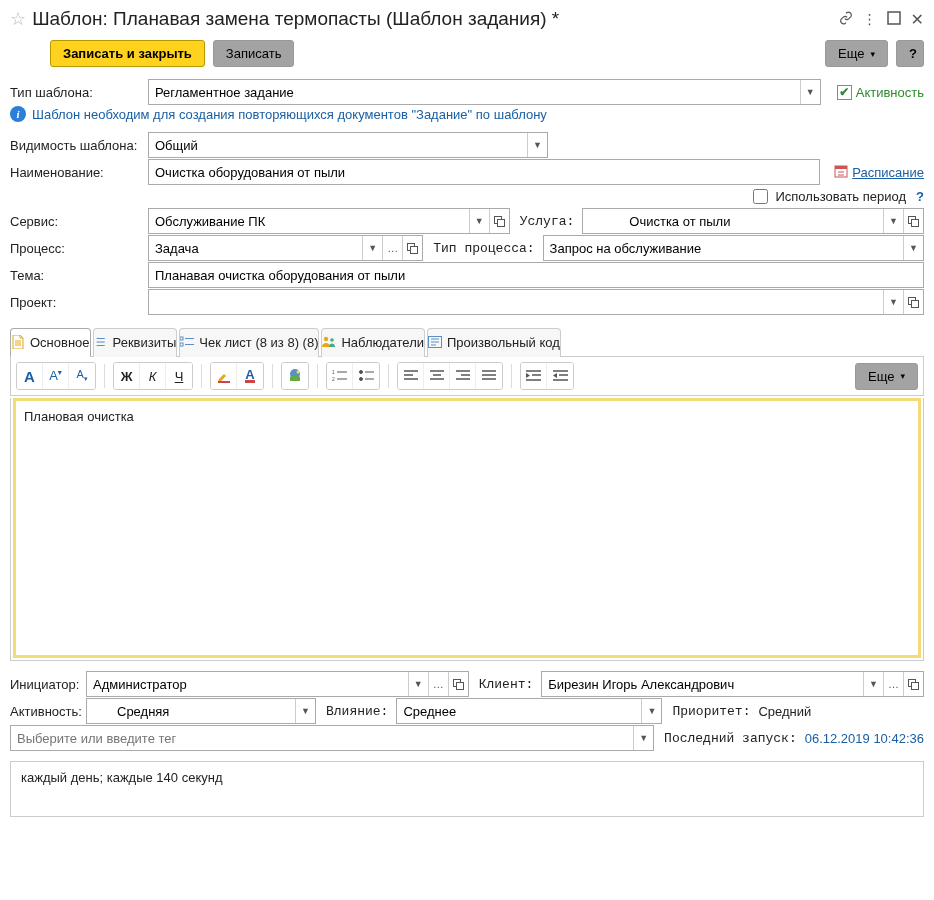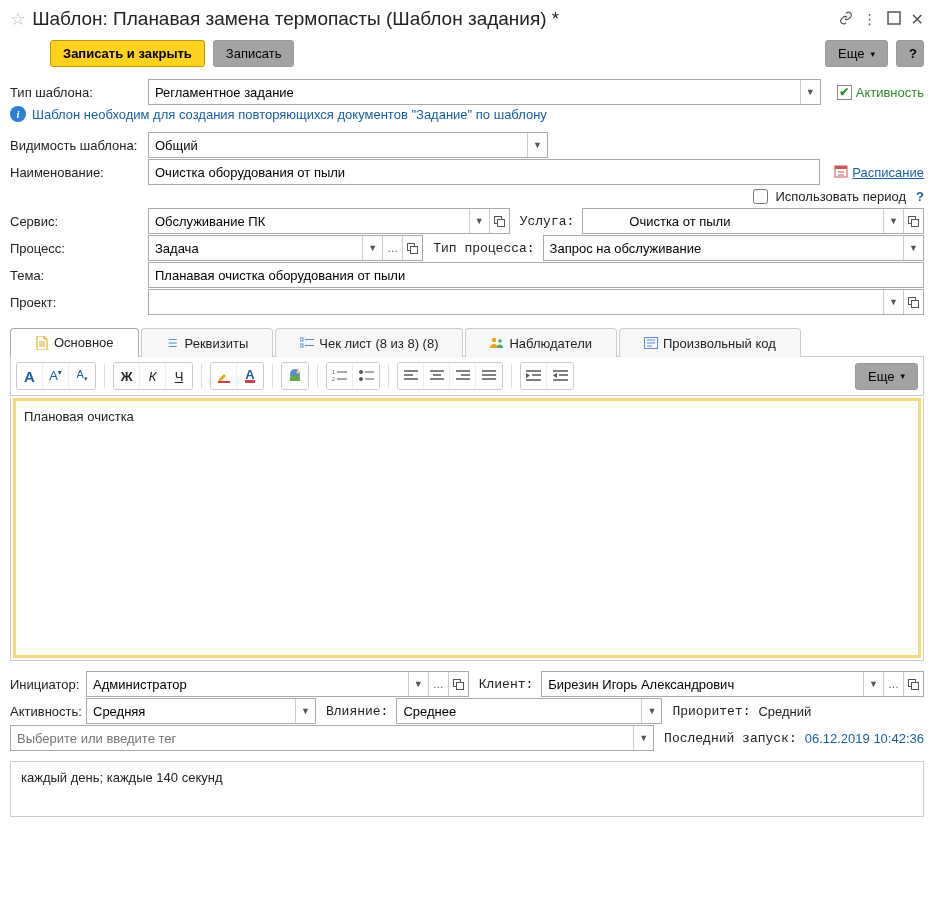--- a/index.html
+++ b/index.html
@@ -27,21 +27,21 @@
   .chk { display: inline-flex; align-items: center; gap: 4px; }
   .chk input { width: 15px; height: 15px; }
   .green-check .box { width: 15px; height: 15px; border: 1px solid #888; display: inline-flex; align-items: center; justify-content: center; color: #2e8b2e; font-weight: bold; font-size: 12px; }
   .green-check span.lbl { color: #2e8b2e; }
   .info-row { display: flex; align-items: center; gap: 6px; margin-bottom: 10px; color: #1a5fa3; font-size: 13px; }
   .info-row .info-icon { width: 16px; height: 16px; border-radius: 50%; background: #2b7fd6; color: #fff; display: inline-flex; align-items: center; justify-content: center; font-size: 11px; font-weight: bold; font-style: italic; font-family: serif; }
   .link { color: #1a5fa3; text-decoration: underline; cursor: pointer; }
   .schedule-link { display: inline-flex; align-items: center; gap: 4px; }
   .schedule-link .cal { color: #d9534f; }
   .tabs { display: flex; border-bottom: 1px solid #ccc; margin-top: 12px; }
-  .tab { padding: 6px 24px; border: 1px solid transparent; border-bottom: none; display: inline-flex; align-items: center; gap: 5px; cursor: pointer; background: #f7f7f7; border-color: #ccc; margin-right: 2px; border-radius: 4px 4px 0 0; position: relative; top: 1px; }
+  .tab { padding: 6px 0; border: 1px solid transparent; border-bottom: none; display: inline-flex; gap: 5px; cursor: pointer; background: #f7f7f7; border-color: #ccc; margin-right: 2px; border-radius: 4px 4px 0 0; position: relative; top: 1px; }
   .tab.active { background: #fff; border-color: #aaa; border-bottom: 1px solid #fff; }
   .tab .ticon { width: 14px; height: 14px; display: inline-flex; align-items: center; justify-content: center; font-size: 11px; }
   .editor-toolbar { display: flex; align-items: center; gap: 4px; border: 1px solid #ccc; border-top: none; padding: 5px; flex-wrap: wrap; }
   .et-group { display: flex; border: 1px solid #ccc; border-radius: 3px; overflow: hidden; }
   .et-btn { width: 26px; height: 26px; display: inline-flex; align-items: center; justify-content: center; cursor: pointer; font-size: 13px; background: #fff; border-right: 1px solid #eee; }
   .et-btn:last-child { border-right: none; }
   .et-btn b { font-weight: bold; }
   .editor-body { border: 1px solid #ccc; border-top: none; padding: 0; }
   .editor-content { border: 3px solid #f5d97a; min-height: 260px; padding: 8px; font-size: 13px; margin: 2px; }
   .divider { width: 1px; height: 24px; background: #ddd; margin: 0 4px; }
@@ -403,21 +403,21 @@
         <svg width="11" height="11" viewBox="0 0 11 11" fill="none" stroke="#555" stroke-width="1">
             <rect x="0.5" y="0.5" width="7" height="7"></rect>
             <rect x="3.5" y="3.5" width="7" height="7" fill="#fff"></rect>
           </svg>
       </div>
     </div>
   </div>
 
   <div class="form-row">
     <div style="width:70px;">Активность:</div>
-    <div class="input-wrap" style="width:230px; flex:0 0 auto;">
+    <div class="input-wrap" style="width:230px; flex:0 0 auto;padding-left:24px;">
       <input value="Средняя" style="">
       <div class="drop">▼</div>
     </div>
     <div class="label-sm">Влияние:</div>
     <div class="input-wrap" style="width:266px; flex:0 0 auto;">
       <input value="Среднее" style="">
       <div class="drop">▼</div>
     </div>
     <div class="label-sm">Приоритет:</div>
     <div>Средний</div>

